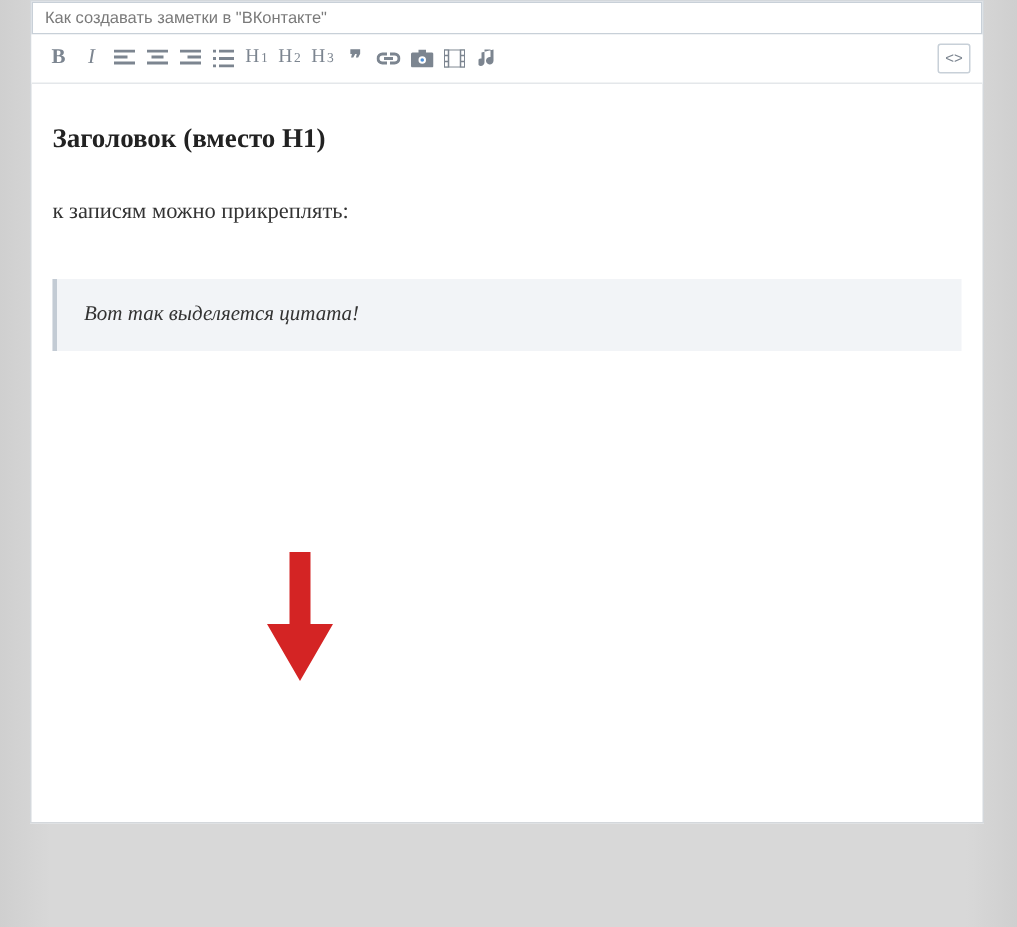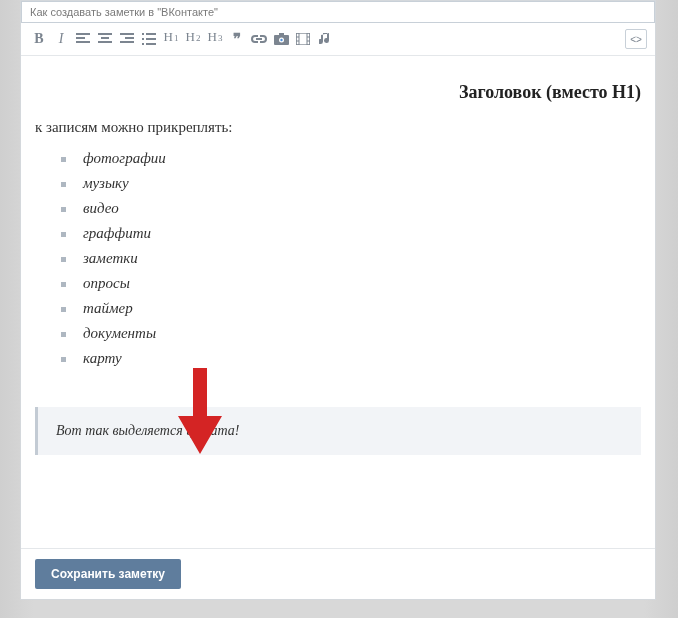--- a/index.html
+++ b/index.html
@@ -82,24 +82,24 @@
       border-radius: 2px;
     }
     .editor-body {
       padding: 20px 14px 10px 14px;
       min-height: 492px;
       font-family: Georgia, serif;
       color: #333;
       font-size: 14px;
     }
     .heading {
-      text-align: right;
+      text-align: left;
       font-weight: bold;
       font-size: 18px;
-      margin: 6px 0 16px 0;
+      margin: 6px 0 30px 0;
       color: #222;
     }
     .intro { font-size: 15px; margin-bottom: 10px; }
     ul.attach-list {
       list-style: none;
       padding-left: 36px;
       font-style: italic;
       font-size: 15px;
       color: #333;
     }
@@ -238,36 +238,22 @@
     </div>
 
     <div class="spacer"></div>
 
     <div class="code-toggle">&lt;&gt;</div>
   </div>
 
   <div class="editor-body" style="position:relative;">
     <div class="heading">Заголовок (вместо H1)</div>
     <div class="intro">к записям можно прикреплять:</div>
-    <ul class="attach-list">
-      <li>фотографии</li>
-      <li>музыку</li>
-      <li>видео</li>
-      <li>граффити</li>
-      <li>заметки</li>
-      <li>опросы</li>
-      <li>таймер</li>
-      <li>документы</li>
-      <li>карту</li>
-    </ul>
 
     <svg class="arrow" width="44" height="86" viewBox="0 0 44 86">
       <polygon points="15,0 29,0 29,48 44,48 22,86 0,48 15,48" fill="#d42424"></polygon>
     </svg>
 
     <div class="quote-block">Вот так выделяется цитата!</div>
   </div>
 
-  <div class="footer">
-    <button class="save-btn">Сохранить заметку</button>
-  </div>
 
 </div>
 
 </body></html>

